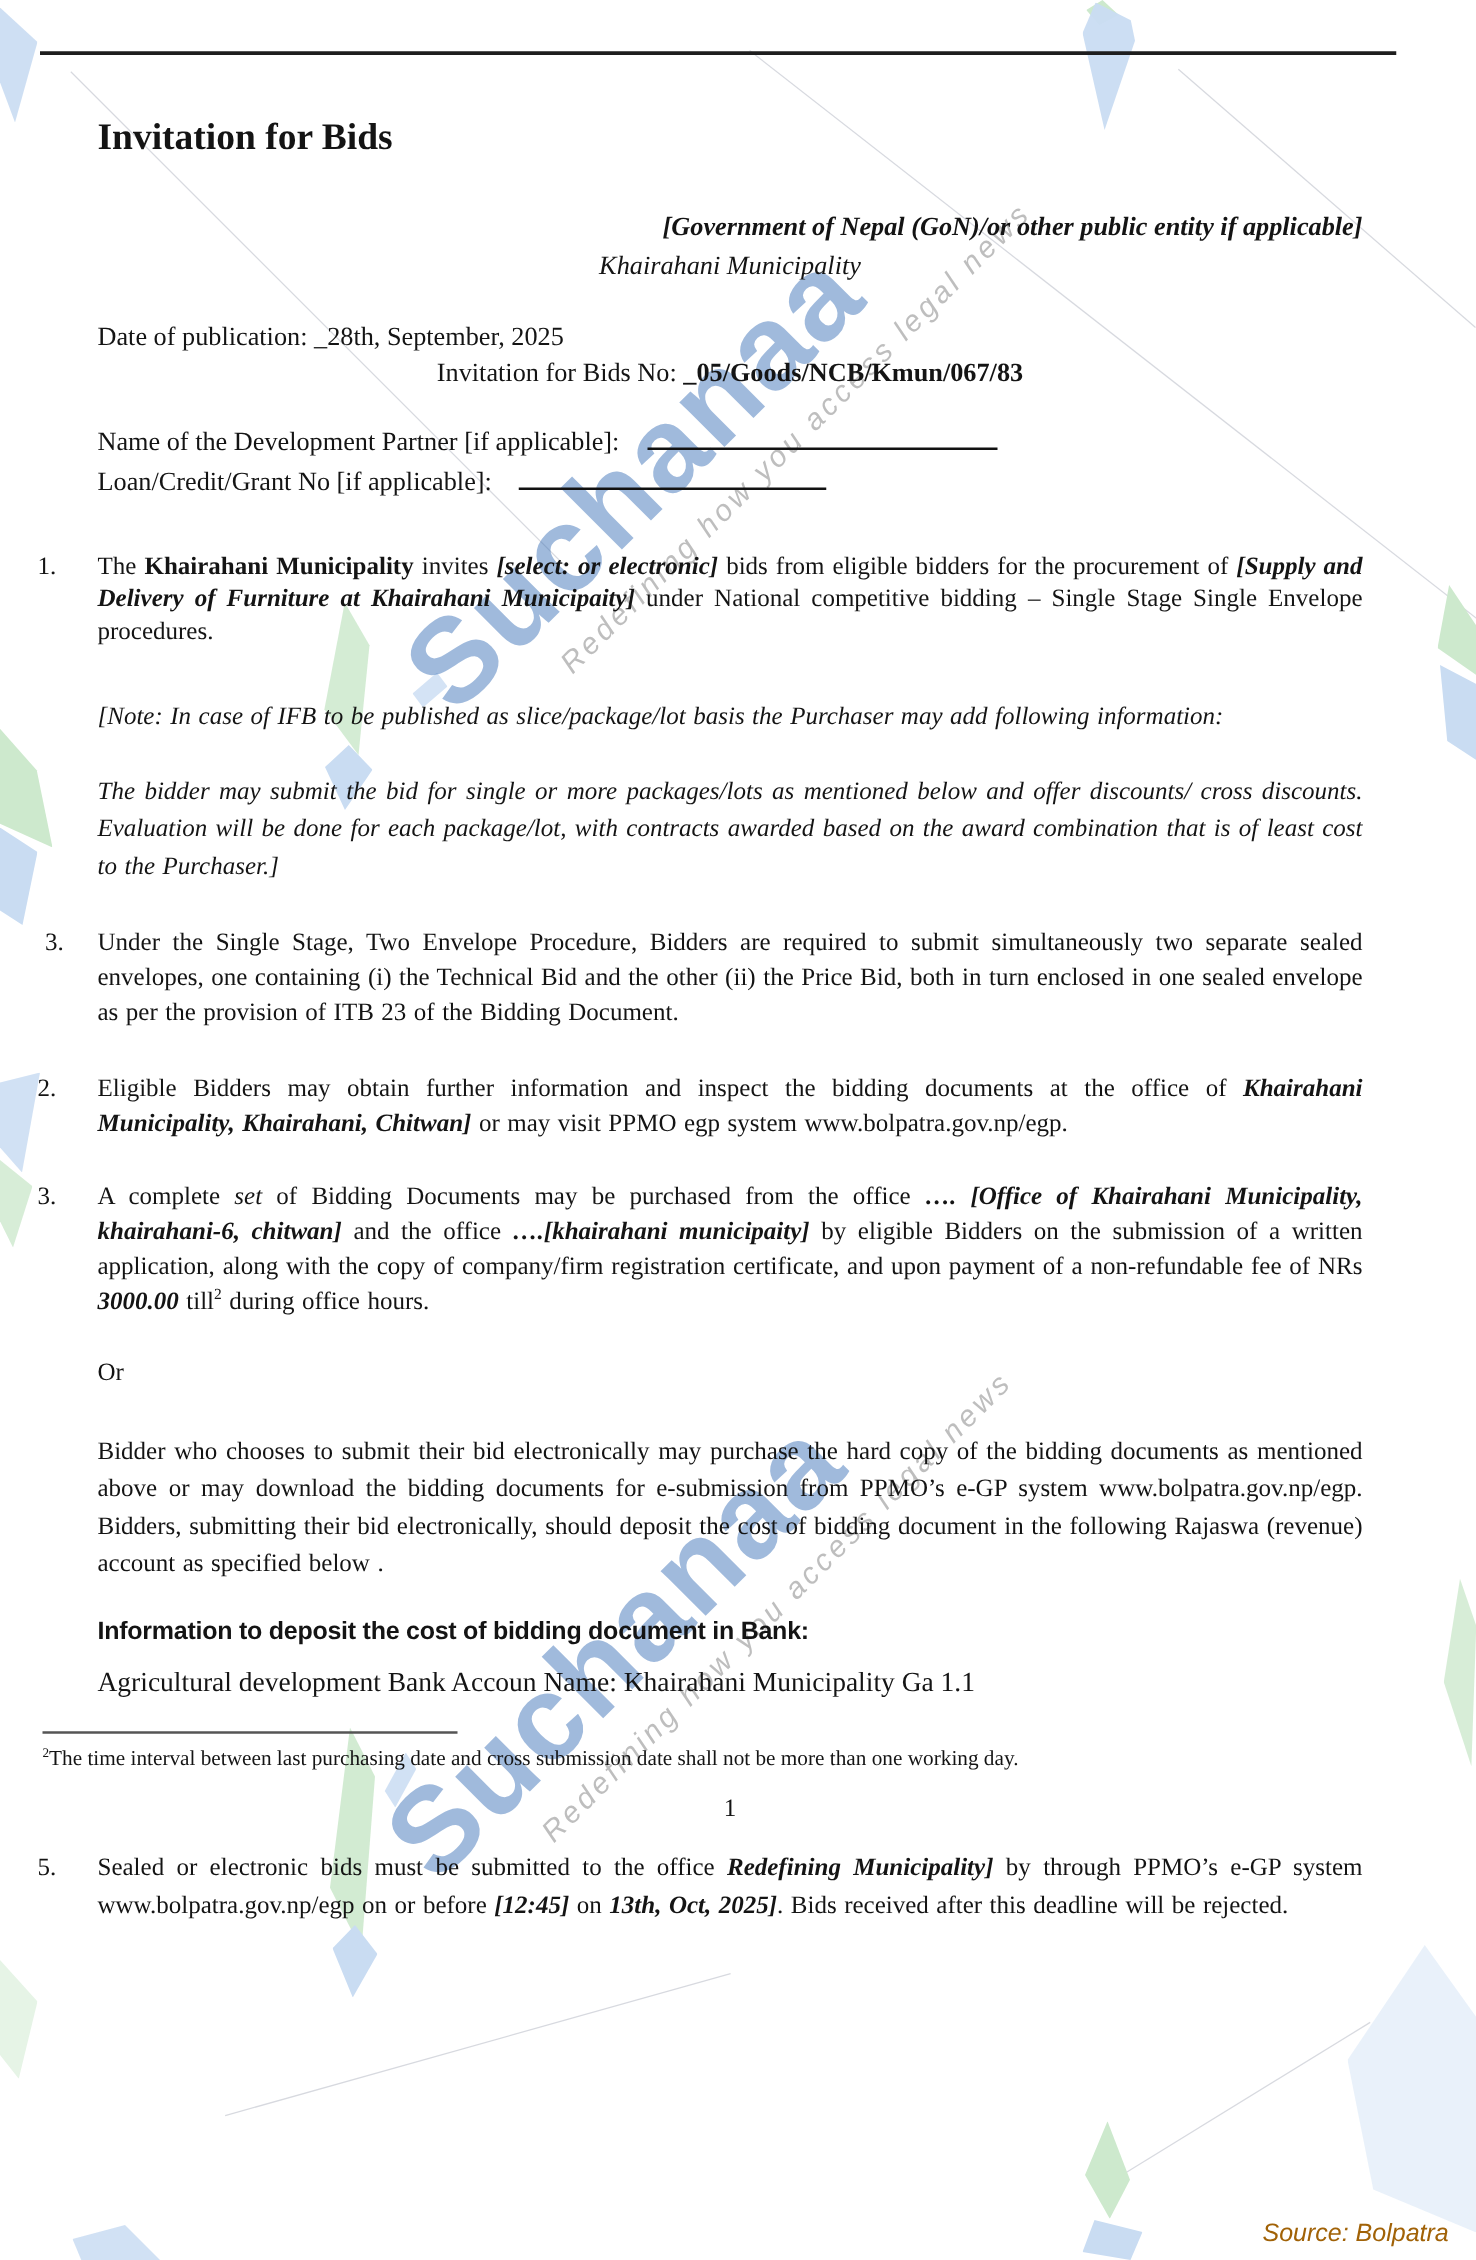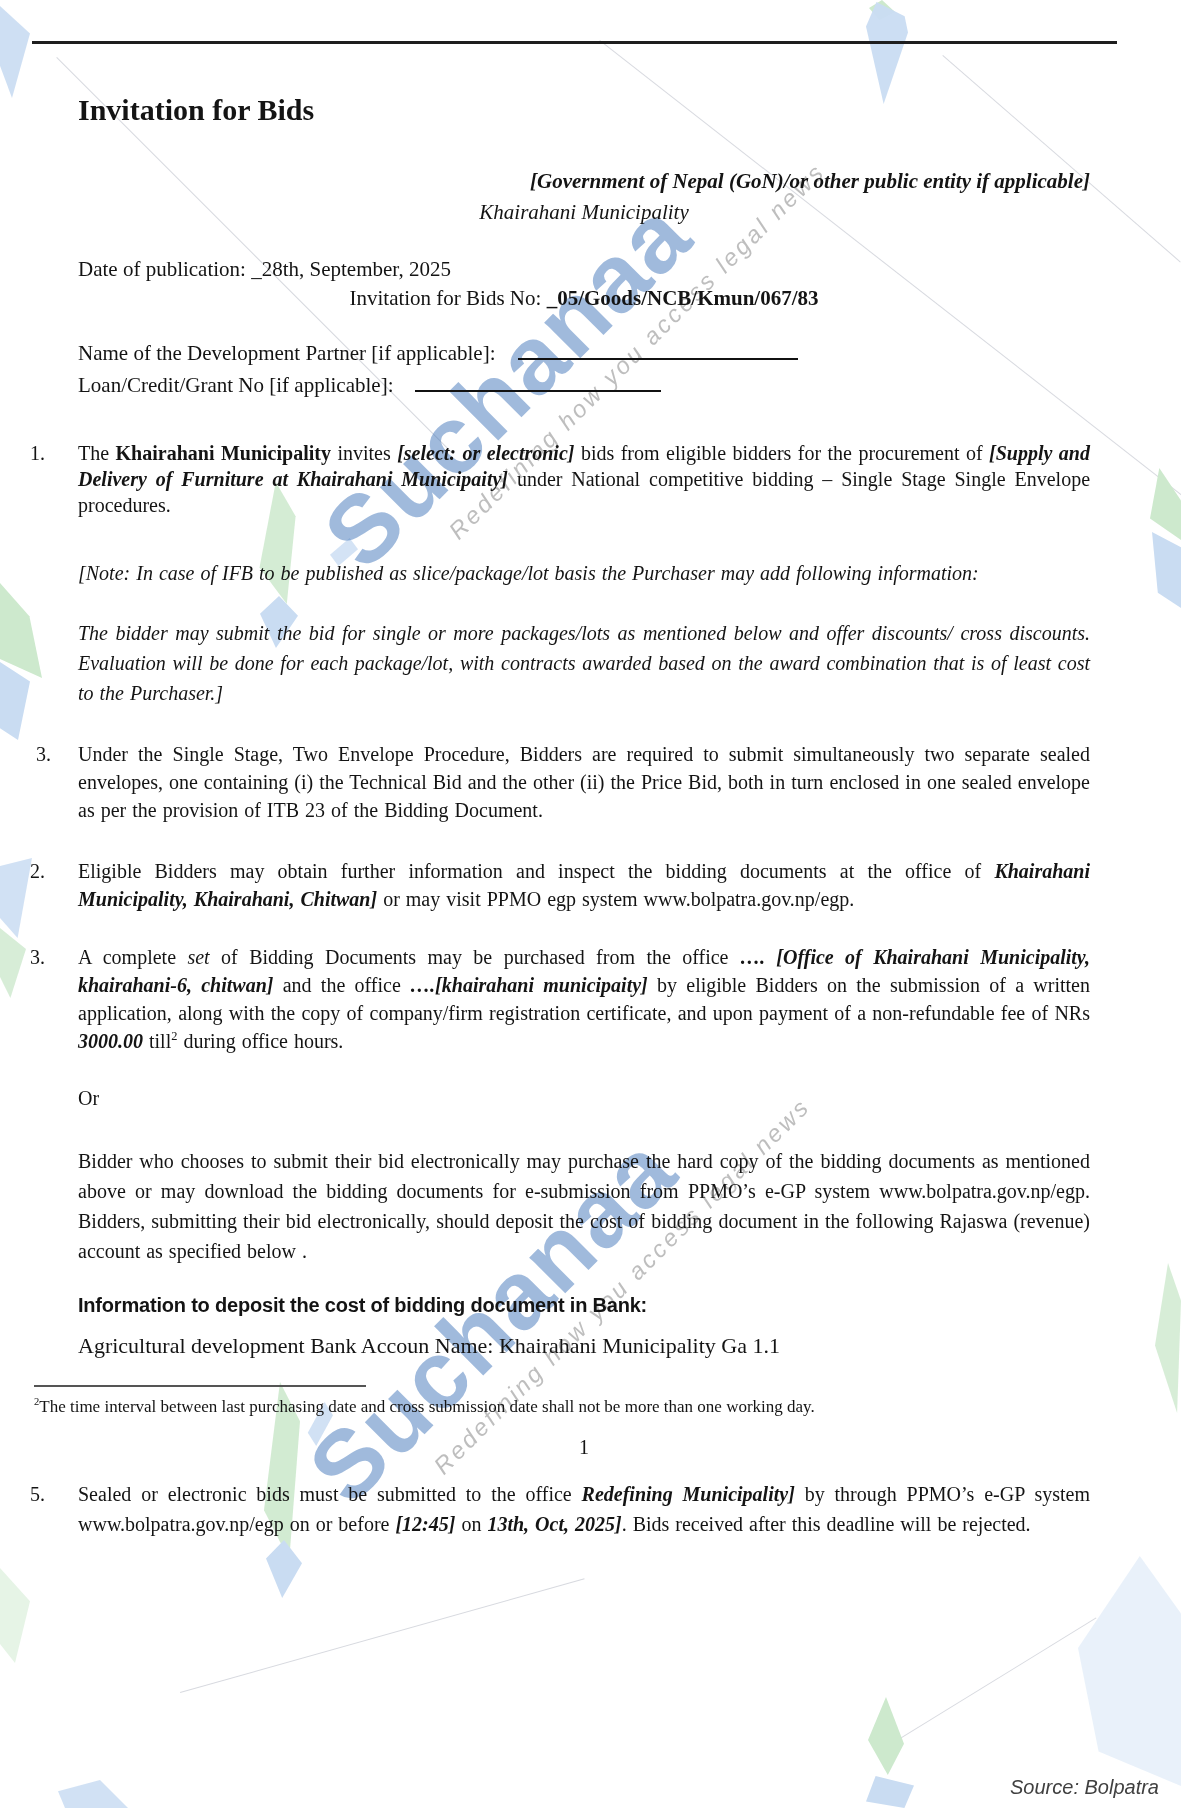--- a/index.html
+++ b/index.html
@@ -64,21 +64,21 @@
   }
   .bank-line { margin-top:16px; font-size:22px; }
 
   .footnote-block { margin-top:26px; margin-left:-44px; }
   .footnote-rule { width:332px; height:2px; background:#555; }
   .footnote-text { margin-top:9px; font-size:17px; line-height:22px; }
   .pagenum { margin-top:18px; text-align:center; font-size:20px; }
   .p5 { margin-top:20px; }
   .source {
     position:absolute; right:22px; top:1776px; z-index:2;
-    font-family:"Liberation Sans", sans-serif; font-style:italic; font-size:20px; color:#404040;
+    font-family:"Liberation Sans", sans-serif; font-style:italic; font-size:20px; color:#a16207;
   }
 </style>
 </head>
 <body>
 
 <div class="page">
 
   <div class="fline" style="left:57px; top:57px; width:560px; transform:rotate(45deg);"></div>
   <div class="fline" style="left:600px; top:40px; width:740px; transform:rotate(38deg);"></div>
   <div class="fline" style="left:943px; top:55px; width:315px; transform:rotate(41deg);"></div>

